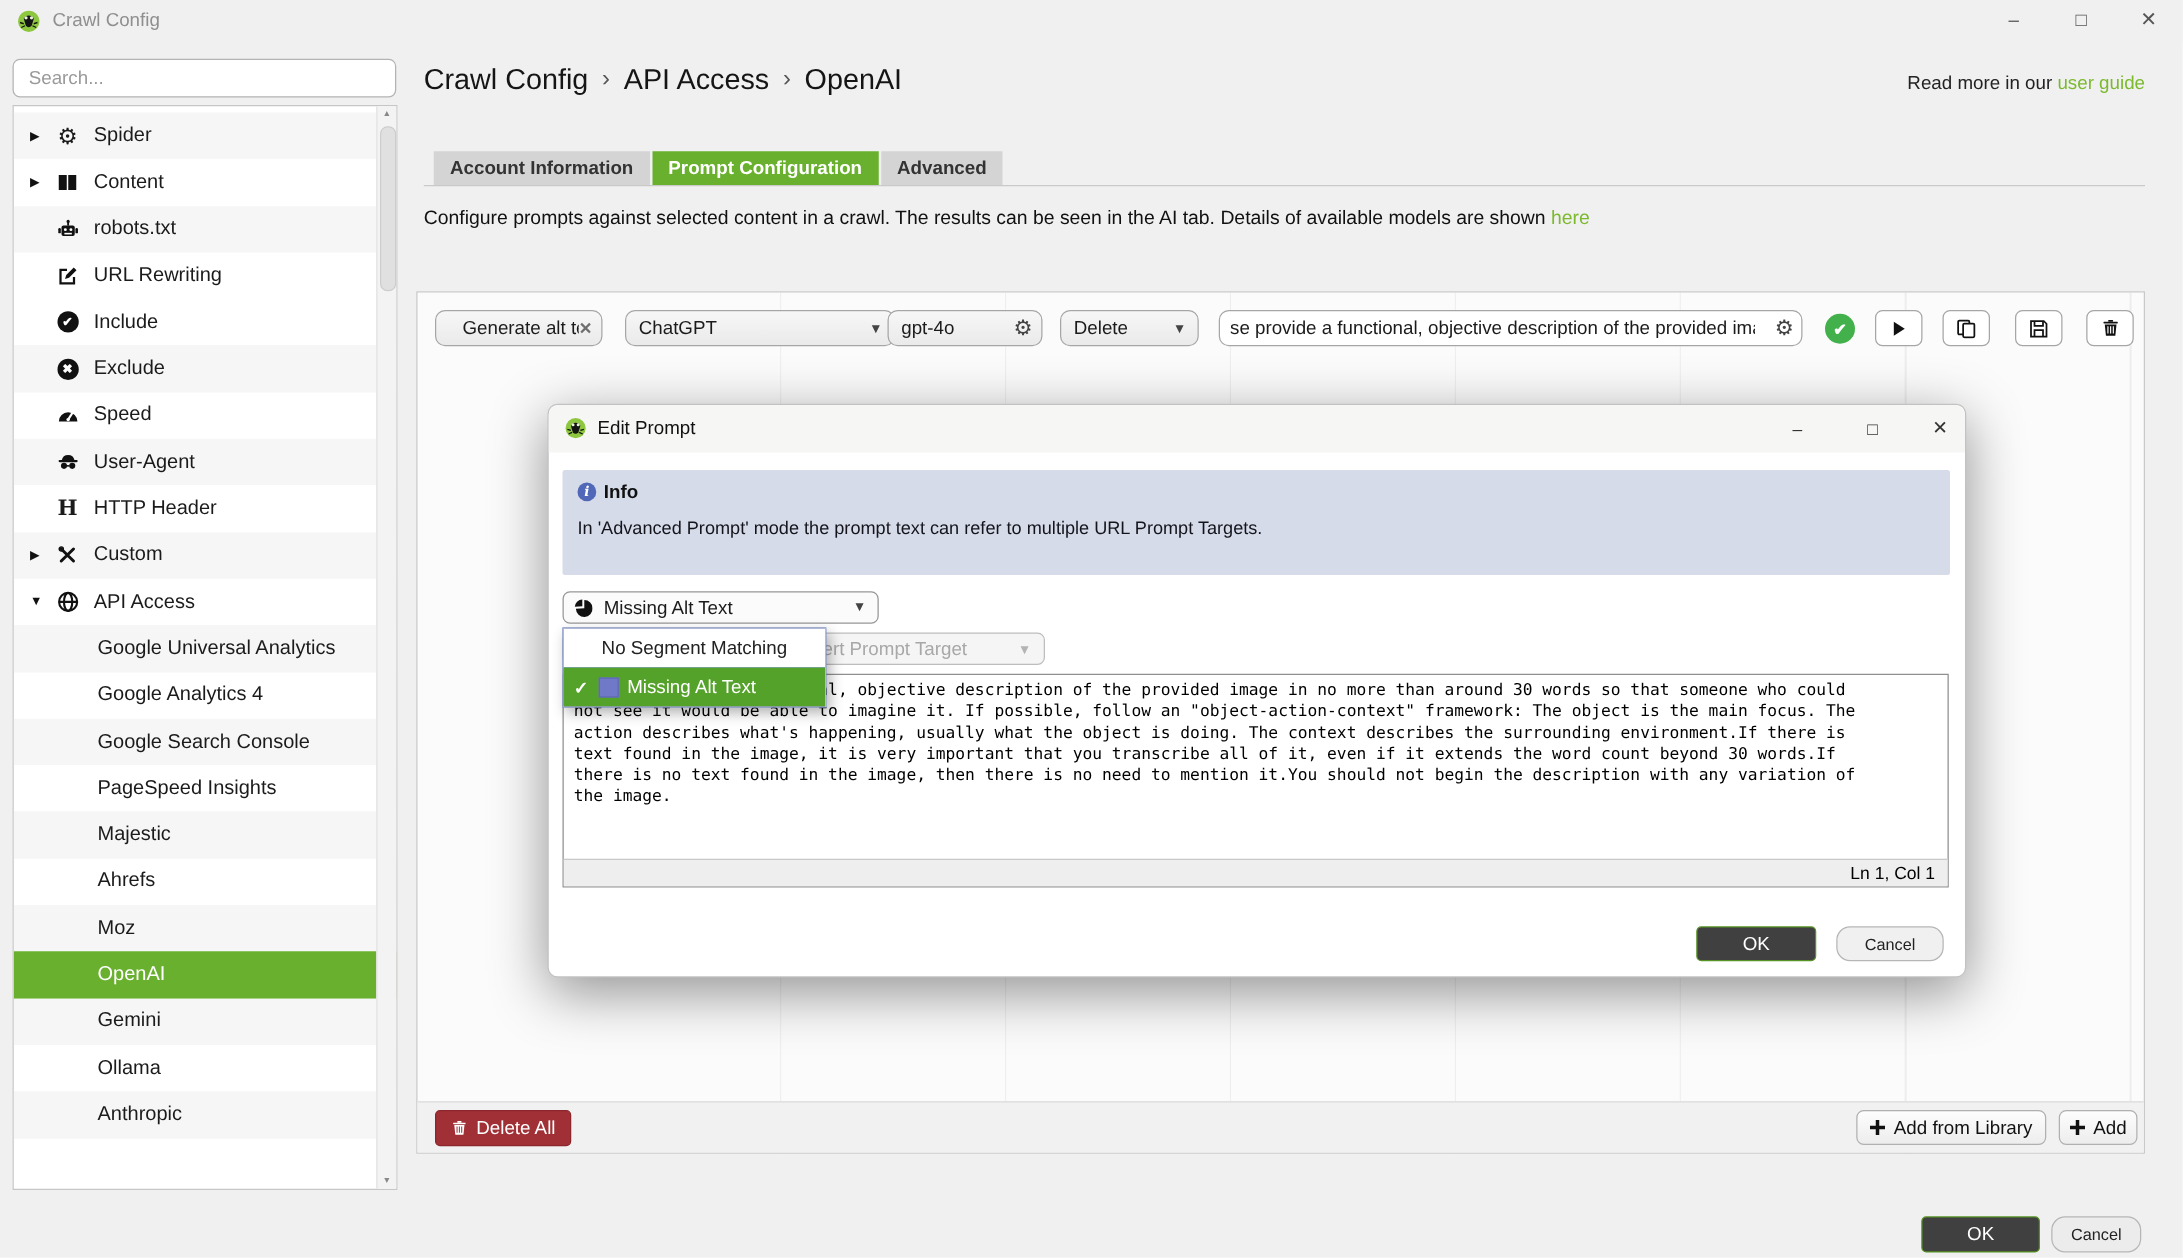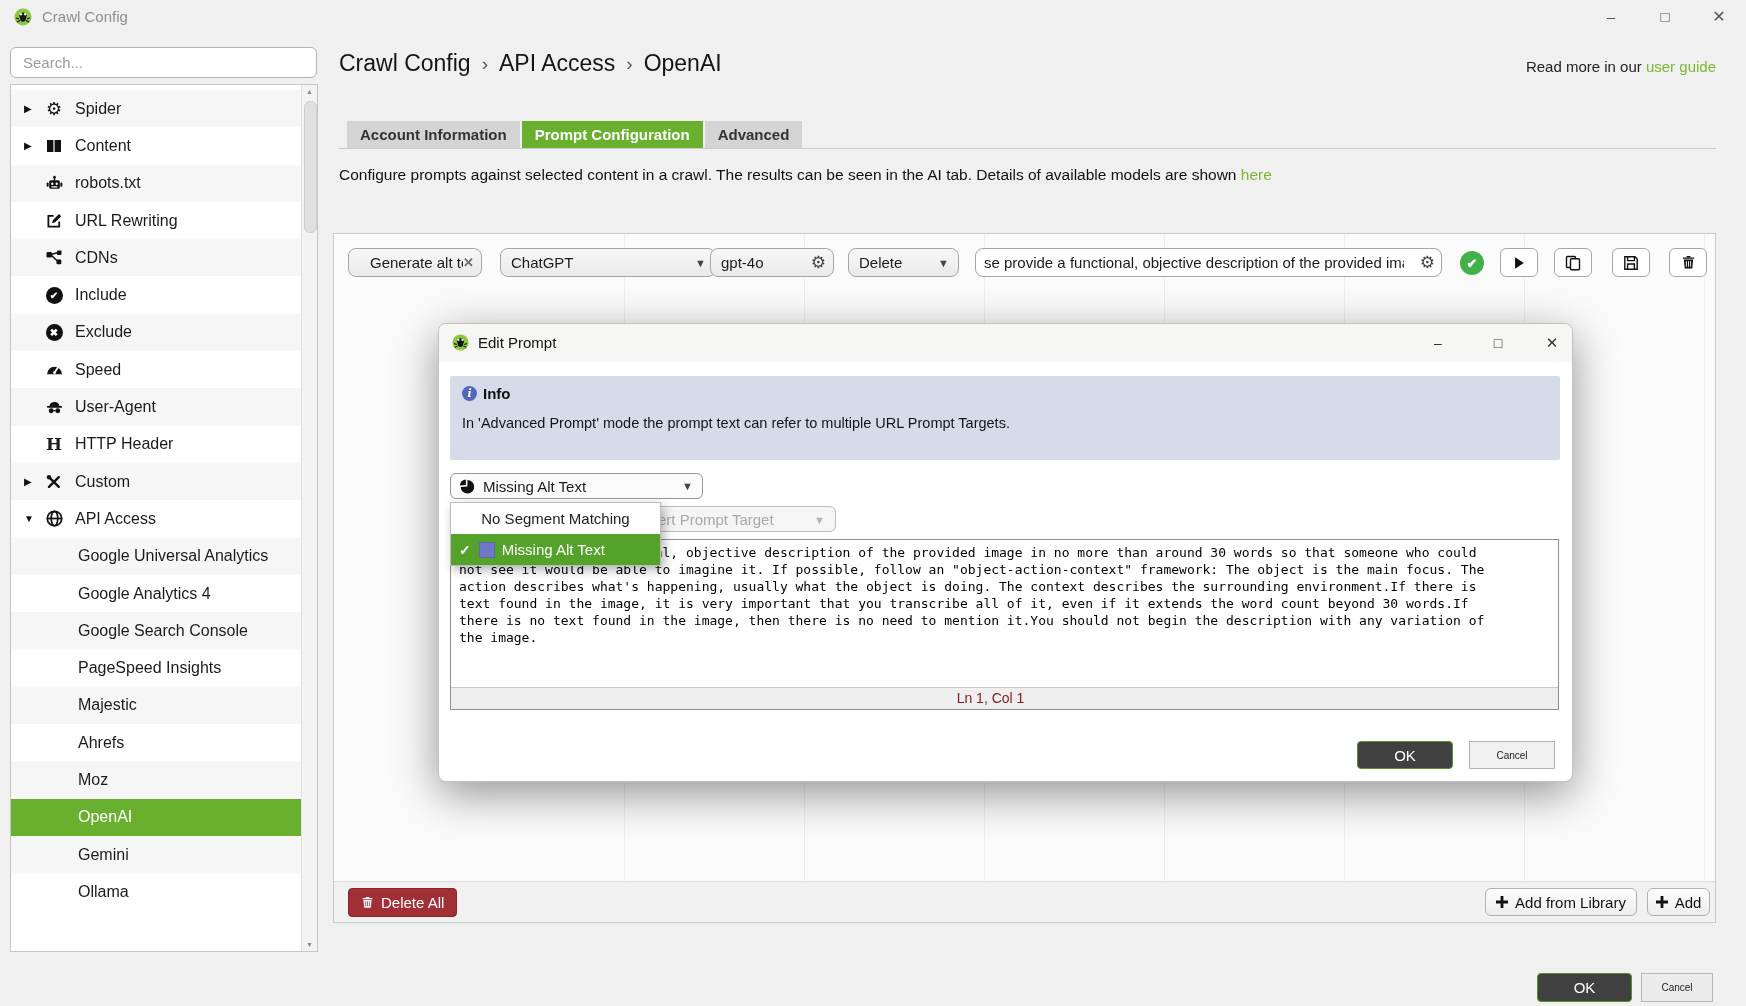--- a/index.html
+++ b/index.html
@@ -89,22 +89,22 @@
           align-items:center;gap:7px}
   .addbtn{position:absolute;top:6px;height:28px;box-sizing:border-box;border:1px solid #b0b0b0;border-radius:6px;
           background:linear-gradient(#fdfdfd,#ededed);font-size:15px;color:#111;display:flex;
           align-items:center;justify-content:center;gap:7px}
   .addlib{left:1151px;width:152px}
   .addone{left:1313px;width:63px}
 
   
   .btn-green{background:#404040;border:1px solid #569324;border-radius:4px;color:#fff;
              display:flex;align-items:center;justify-content:center;font-size:15px}
-  .btn-grey{background:#f0f0f0;border:1px solid #b6b6b6;border-radius:0;color:#222;
-            display:flex;align-items:center;justify-content:center;font-size:10px}
+  .btn-grey{background:#f0f0f0;border:1px solid #b6b6b6;border-radius:11px;color:#222;
+            display:flex;align-items:center;justify-content:center;font-size:13px}
   .f-ok{position:absolute;left:1537px;top:973px;width:93px;height:27px}
   .f-cancel{position:absolute;left:1641px;top:973px;width:70px;height:27px;background:#ececec}
 
   
   .modal{position:absolute;left:438px;top:323px;width:1133px;height:457px;background:#fff;
          border:1px solid #c2c2c2;border-radius:8px;box-shadow:0 12px 45px rgba(0,0,0,.42);z-index:10}
   .m-title{position:absolute;left:0;top:0;width:100%;height:38px;background:#f6f7f4;border-radius:8px 8px 0 0}
   .m-logo{position:absolute;left:13px;top:10px;width:17px;height:17px}
   .m-tlabel{position:absolute;left:39px;top:10px;font-size:15px;color:#111}
   .mctl{position:absolute;top:7px;width:26px;height:24px;text-align:center;line-height:24px;font-size:14px;color:#333}
@@ -137,22 +137,22 @@
   .opt.sel{background:#54a22a;color:#fff;padding-left:8px}
   .opt.sel .chk{font-size:14px;font-weight:bold}
   .opt.sel .swatch{width:14px;height:14px;margin:0 7px 0 8px;background:#6f79c8;border:1px solid #5f68b4}
 
   .m-editor{position:absolute;left:11px;top:215px;width:1109px;height:171px;box-sizing:border-box;
             border:1px solid #8f8f8f;background:#fff;z-index:20}
   .m-lines{position:absolute;left:8px;top:4px;right:2px;bottom:24px;overflow:hidden}
   .m-lines .line{font-family:"DejaVu Sans Mono",monospace;font-size:13px;line-height:17px;
                  white-space:pre;color:#000}
   .m-status{position:absolute;left:0;bottom:0;width:100%;height:22px;background:#eee;
-            border-top:1px solid #c9c9c9;box-sizing:border-box;font-size:14px;color:#7f1d1d;
-            text-align:center;line-height:21px;padding-right:28px}
+            border-top:1px solid #c9c9c9;box-sizing:border-box;font-size:14px;color:#000000;
+            text-align:right;line-height:21px;padding-right:10px}
   .m-ok{position:absolute;left:918px;top:417px;width:94px;height:26px}
   .m-cancel{position:absolute;left:1030px;top:417px;width:84px;height:26px}
 </style>
 </head>
 <body>
 
 <div class="titlebar">
   <span class="tb-logo">
     <svg viewBox="0 0 18 18">
         <circle cx="9" cy="9" r="8.5" fill="#8dc63f"></circle>
@@ -211,34 +211,20 @@
       <span class="ticon">
         <span>
           <svg width="16" height="16" viewBox="0 0 16 16">
             <path fill="none" stroke="#111" stroke-width="1.8" d="M13.2 8.6v5H2.4V2.8h5.2"></path>
             <path fill="#111" d="M6 10.2l1-3.2L13 1l2.2 2.2-6 6z"></path>
           </svg>
         </span>
       </span>
       <span class="tlabel">URL Rewriting</span>
     </div>
-    <div class="trow alt">
-      <span class="arrow"></span>
-      <span class="ticon">
-        <span>
-          <svg width="16" height="16" viewBox="0 0 16 16">
-            <path stroke="#111" stroke-width="1.5" fill="none" d="M4.5 4.5l8-2M4.5 4.5l8 7.5"></path>
-            <rect x="0.5" y="2" width="5.4" height="5.4" rx="1" fill="#111"></rect>
-            <rect x="11" y="0.5" width="4.5" height="4.5" rx="1" fill="#111"></rect>
-            <rect x="10.5" y="9.5" width="4.8" height="4.8" rx="1" fill="#111"></rect>
-          </svg>
-        </span>
-      </span>
-      <span class="tlabel">CDNs</span>
-    </div>
     <div class="trow">
       <span class="arrow"></span>
       <span class="ticon">
         <span class="cicn">✔</span>
       </span>
       <span class="tlabel">Include</span>
     </div>
     <div class="trow alt">
       <span class="arrow"></span>
       <span class="ticon">
@@ -328,20 +314,23 @@
       <span class="tlabel">Moz</span>
     </div>
     <div class="trow child sel">
       <span class="tlabel">OpenAI</span>
     </div>
     <div class="trow alt child">
       <span class="tlabel">Gemini</span>
     </div>
     <div class="trow child">
       <span class="tlabel">Ollama</span>
+    </div>
+    <div class="trow alt child">
+      <span class="tlabel">Anthropic</span>
     </div>
   </div>
 <div class="sb">
   <span class="ar up">▲</span>
   <span class="ar dn">▼</span>
   <span class="thumb"></span>
 </div>
 
 <div class="crumbs">
   <span>Crawl Config</span>

